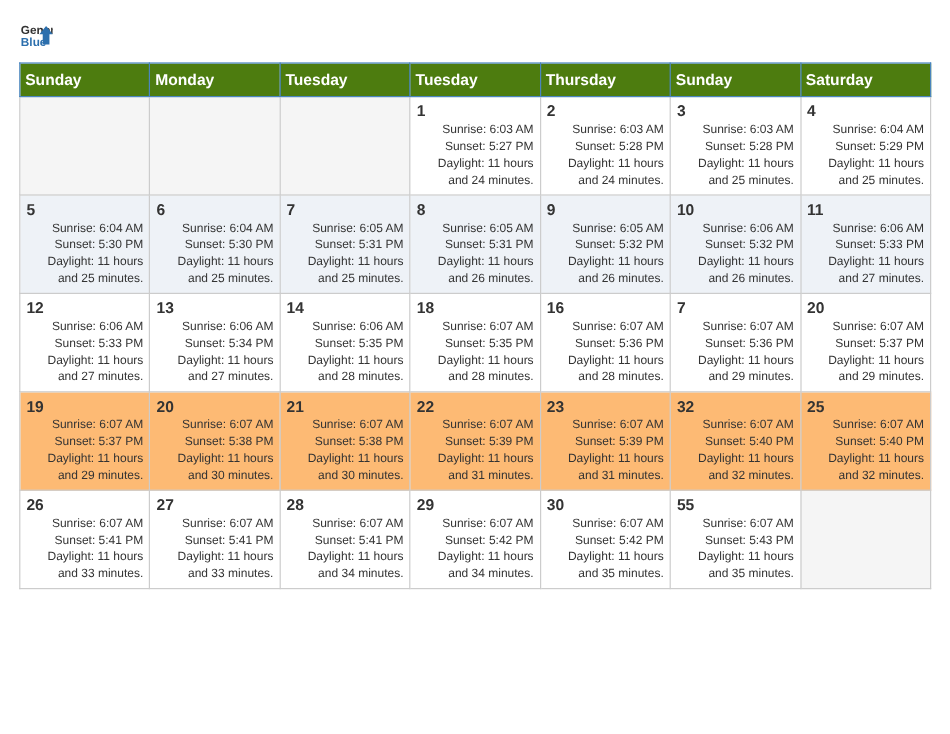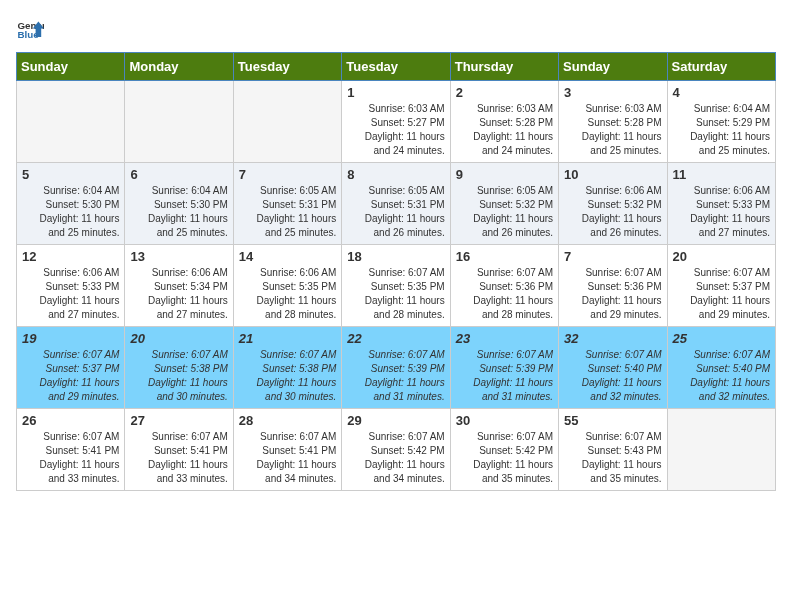--- a/index.html
+++ b/index.html
@@ -75,21 +75,21 @@
       color: #333;
       line-height: 1.4;
       text-align: right;
     }
     .calendar tbody tr:nth-child(odd) td:not(.empty) {
       background: #fff;
     }
     .week-row-1 td { background: #fff; }
     .week-row-2 td { background: #eef2f7; }
     .week-row-3 td { background: #fff; }
-    .week-row-4 td { background: #7dd3fc; font-style: italic; }
+    .week-row-4 td { background: #fdba74; }
     .week-row-5 td { background: #fff; }
     .week-row-1 td.empty, .week-row-2 td.empty, .week-row-3 td.empty, .week-row-4 td.empty, .week-row-5 td.empty {
       background: #f5f5f5;
     }
   </style>
 </head>
 <body>
 
 <div class="header-area">
   <div class="logo">

